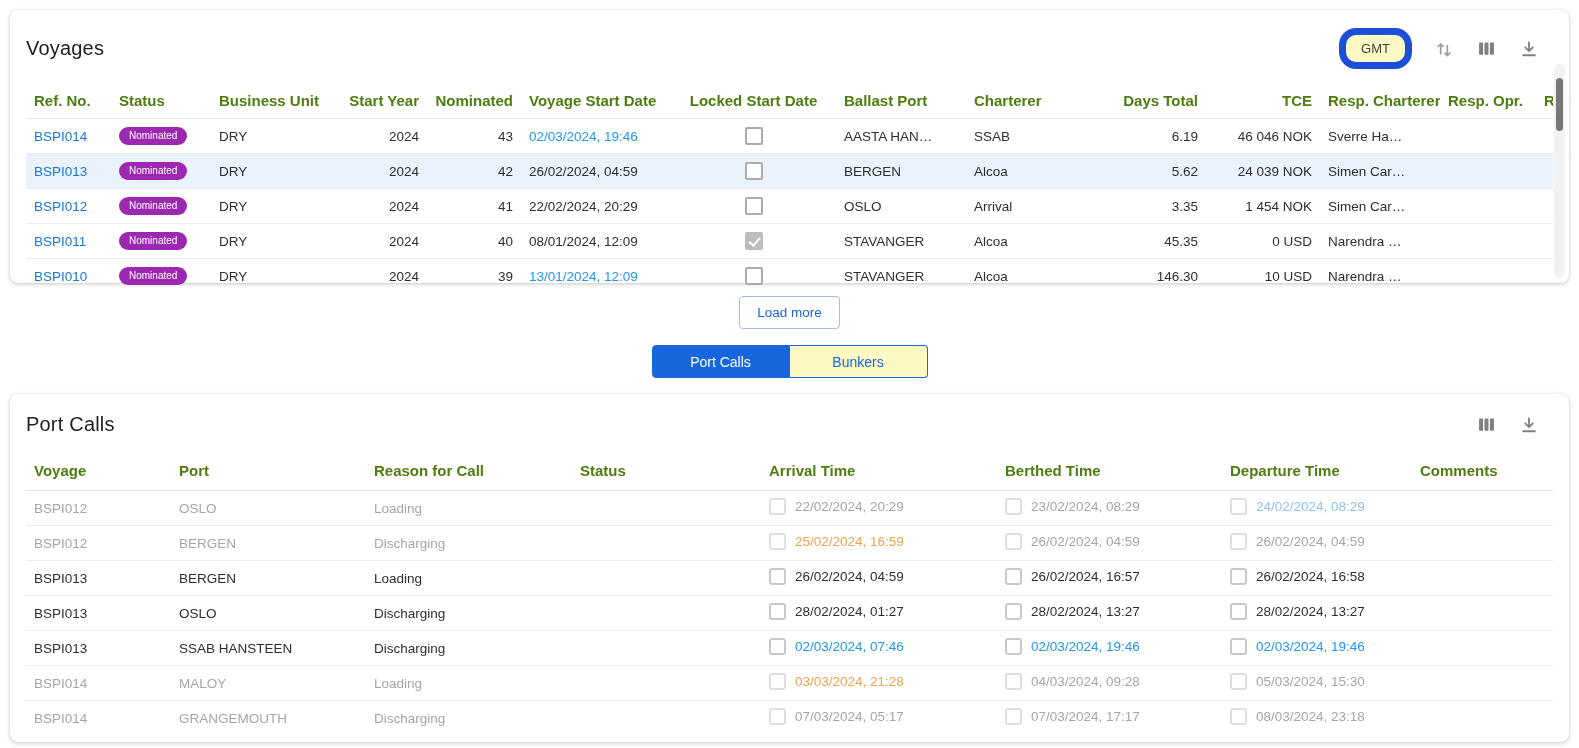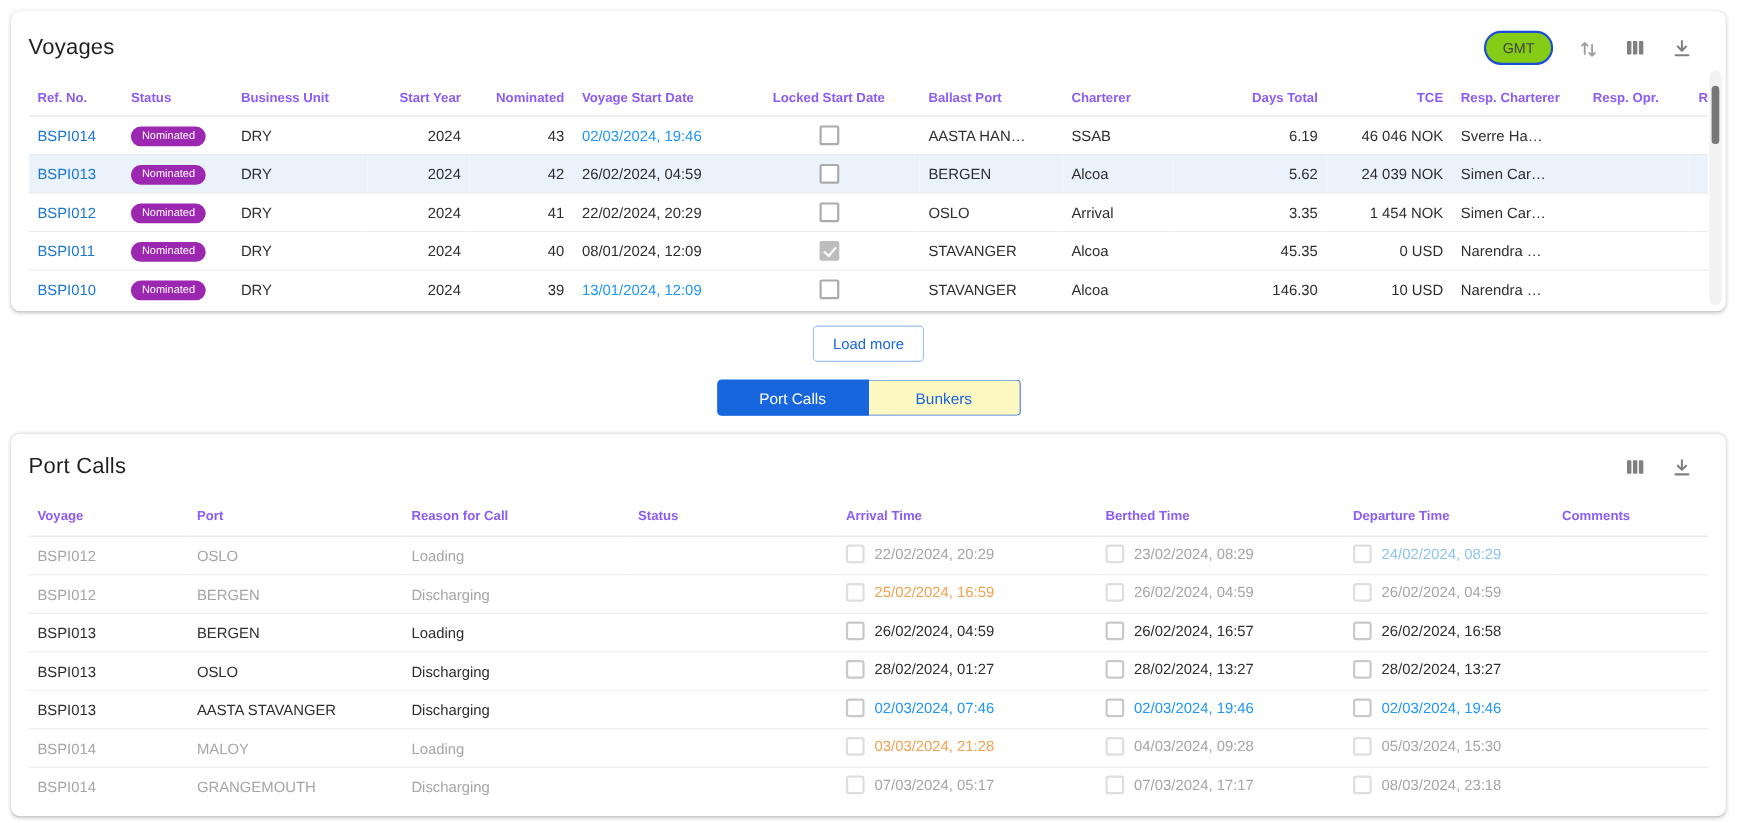--- a/index.html
+++ b/index.html
@@ -15,27 +15,27 @@
   html,body{width:1579px;height:748px;overflow:hidden;background:#fff;
     font-family:"Liberation Sans","DejaVu Sans",sans-serif;color:#212121;}
   .page{padding:10px;}
 
   .card{position:relative;background:#fff;border-radius:8px;
     box-shadow:0 1px 4px rgba(0,0,0,.22),0 0 1px rgba(0,0,0,.12);}
   .card-head{display:flex;align-items:center;justify-content:space-between;
     padding:18px 16px 14px 16px;}
   .card-title{font-size:20px;font-weight:400;color:#1f1f1f;letter-spacing:.2px;}
   .head-tools{display:flex;align-items:center;gap:22px;padding-right:14px;}
-  .pill-btn{border:2px solid #1d4ed8;border-radius:17px;background:#84cc16;
+  .pill-btn{border:7px solid #1d4ed8;border-radius:17px;background:#fef9c3;
     padding:6px 15px;font-size:13px;color:#424242;font-family:inherit;cursor:pointer;}
   .icon-btn{background:none;border:none;cursor:pointer;display:flex;align-items:center;padding:0;}
   .icon-btn svg{display:block;}
 
   table{border-collapse:collapse;table-layout:fixed;width:100%;}
-  th{font-size:12px;font-weight:700;color:#8b5cf6;text-align:left;
+  th{font-size:15px;font-weight:700;color:#4d7c0f;text-align:left;
     padding:9px 8px;border-bottom:1px solid #e3e3e3;white-space:nowrap;overflow:hidden;}
   td{font-size:13.5px;color:#2e2e2e;padding:0 8px;height:35px;
     border-bottom:1px solid #ececec;white-space:nowrap;overflow:hidden;}
   tr:last-child td{border-bottom:none;}
   th:first-child,td:first-child{padding-left:8px;}
   .num{text-align:right;}
   .ctr{text-align:center;}
   .v-table{padding:0 16px;}
   .pc-table{padding:0 16px;}
 
@@ -361,21 +361,21 @@
                   <span class="dt" data-color="default">28/02/2024, 13:27</span>
                 </span></td>
             <td><span class="timecell">
                   <span class="cb pc"></span>
                   <span class="dt" data-color="default">28/02/2024, 13:27</span>
                 </span></td>
             <td></td>
           </tr>
           <tr data-muted="false">
             <td>BSPI013</td>
-            <td>AASTA STAVANGER</td>
+            <td>SSAB HANSTEEN</td>
             <td>Discharging</td>
             <td></td>
             <td><span class="timecell">
                   <span class="cb pc"></span>
                   <span class="dt" data-color="blue">02/03/2024, 07:46</span>
                 </span></td>
             <td><span class="timecell">
                   <span class="cb pc"></span>
                   <span class="dt" data-color="blue">02/03/2024, 19:46</span>
                 </span></td>

